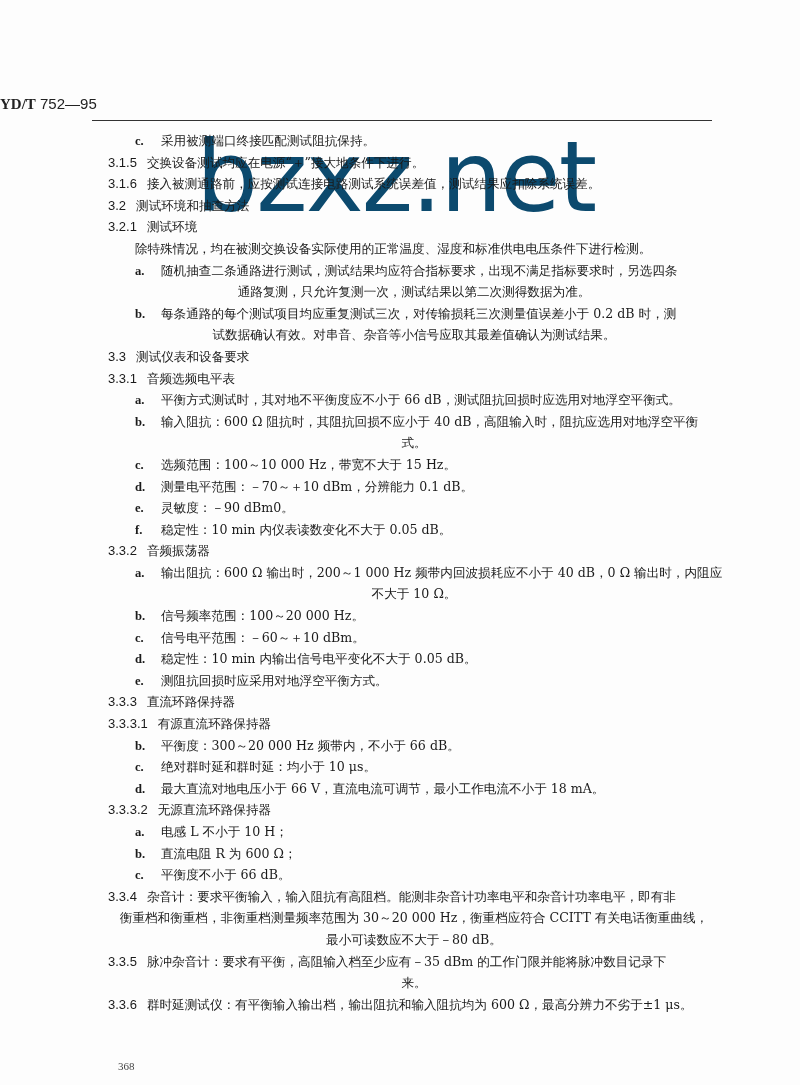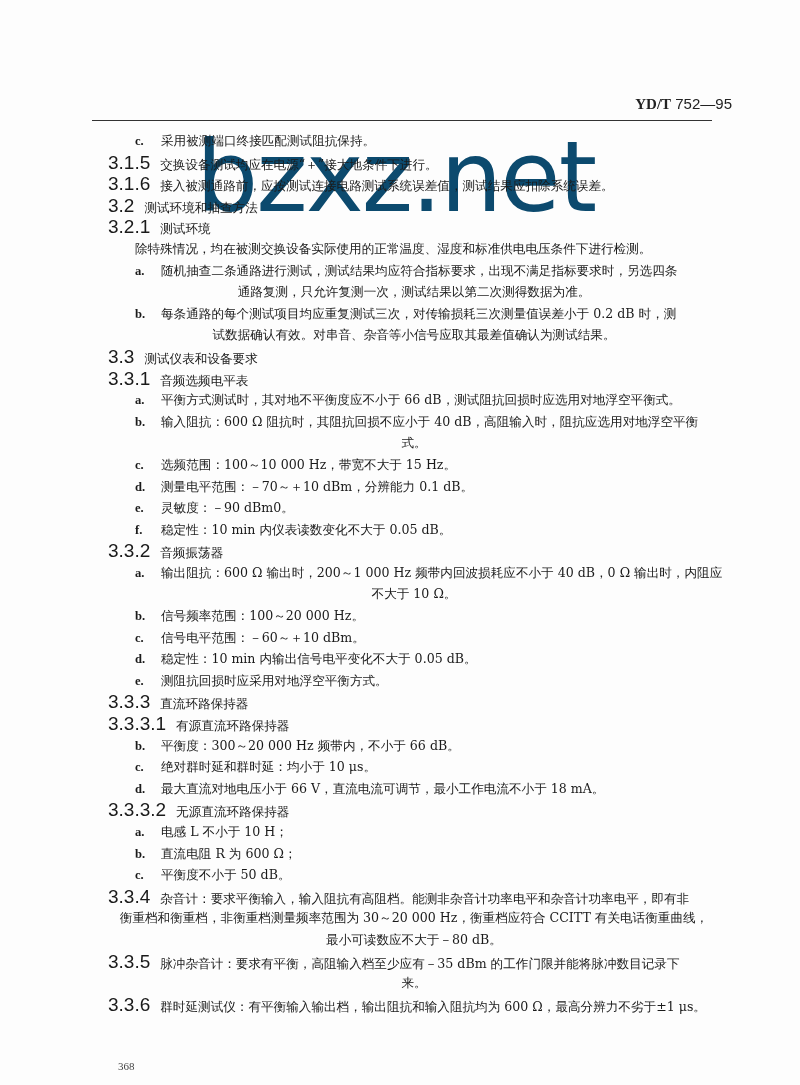--- a/index.html
+++ b/index.html
@@ -33,21 +33,21 @@
       color: #0c4a6e;
       line-height: 1;
       z-index: 0;
       user-select: none;
     }
     .header {
       position: absolute;
       left: 0;
       top: 95px;
       width: 732px;
-      text-align: right;
+      text-align: left;
       font-family: "Liberation Sans", "DejaVu Sans", sans-serif;
       font-size: 15px;
       color: #222;
       z-index: 2;
     }
     .header .code-bold { font-weight: bold; font-family: "Liberation Serif", serif; }
     .rule {
       position: absolute;
       left: 92px;
       top: 120px;
@@ -65,21 +65,21 @@
       font-size: 12.6px;
       line-height: 21.6px;
     }
     .line {
       white-space: nowrap;
       height: 21.6px;
       overflow: visible;
     }
     .num {
       font-family: "Liberation Sans", "DejaVu Sans", sans-serif;
-      font-size: 19px;
+      font-size: 13px;
       display: inline-block;
       margin-right: 10px;
     }
     .item-lbl {
       display: inline-block;
       font-weight: bold;
       font-family: "Liberation Serif", serif;
       width: 26px;
     }
     .ind1 { padding-left: 27px; }
@@ -136,21 +136,21 @@
       <div class="line ind1"><span class="item-lbl">d.</span><span>稳定性：10 min 内输出信号电平变化不大于 0.05 dB。</span></div>
       <div class="line ind1"><span class="item-lbl">e.</span><span>测阻抗回损时应采用对地浮空平衡方式。</span></div>
       <div class="line"><span class="num">3.3.3</span><span>直流环路保持器</span></div>
       <div class="line"><span class="num">3.3.3.1</span><span>有源直流环路保持器</span></div>
       <div class="line ind1"><span class="item-lbl">b.</span><span>平衡度：300～20 000 Hz 频带内，不小于 66 dB。</span></div>
       <div class="line ind1"><span class="item-lbl">c.</span><span>绝对群时延和群时延：均小于 10 μs。</span></div>
       <div class="line ind1"><span class="item-lbl">d.</span><span>最大直流对地电压小于 66 V，直流电流可调节，最小工作电流不小于 18 mA。</span></div>
       <div class="line"><span class="num">3.3.3.2</span><span>无源直流环路保持器</span></div>
       <div class="line ind1"><span class="item-lbl">a.</span><span>电感 L 不小于 10 H；</span></div>
       <div class="line ind1"><span class="item-lbl">b.</span><span>直流电阻 R 为 600 Ω；</span></div>
-      <div class="line ind1"><span class="item-lbl">c.</span><span>平衡度不小于 50 dB。</span></div>
+      <div class="line ind1"><span class="item-lbl">c.</span><span>平衡度不小于 66 dB。</span></div>
       <div class="line"><span class="num">3.3.4</span><span>杂音计：要求平衡输入，输入阻抗有高阻档。能测非杂音计功率电平和杂音计功率电平，即有非</span></div>
       <div class="line ind0"><span>衡重档和衡重档，非衡重档测量频率范围为 30～20 000 Hz，衡重档应符合 CCITT 有关电话衡重曲线，</span></div>
       <div class="line ind0"><span>最小可读数应不大于－80 dB。</span></div>
       <div class="line"><span class="num">3.3.5</span><span>脉冲杂音计：要求有平衡，高阻输入档至少应有－35 dBm 的工作门限并能将脉冲数目记录下</span></div>
       <div class="line ind0"><span>来。</span></div>
       <div class="line"><span class="num">3.3.6</span><span>群时延测试仪：有平衡输入输出档，输出阻抗和输入阻抗均为 600 Ω，最高分辨力不劣于±1 μs。</span></div>
     </div>
 
   <div class="page-num">368</div>
 </div>

